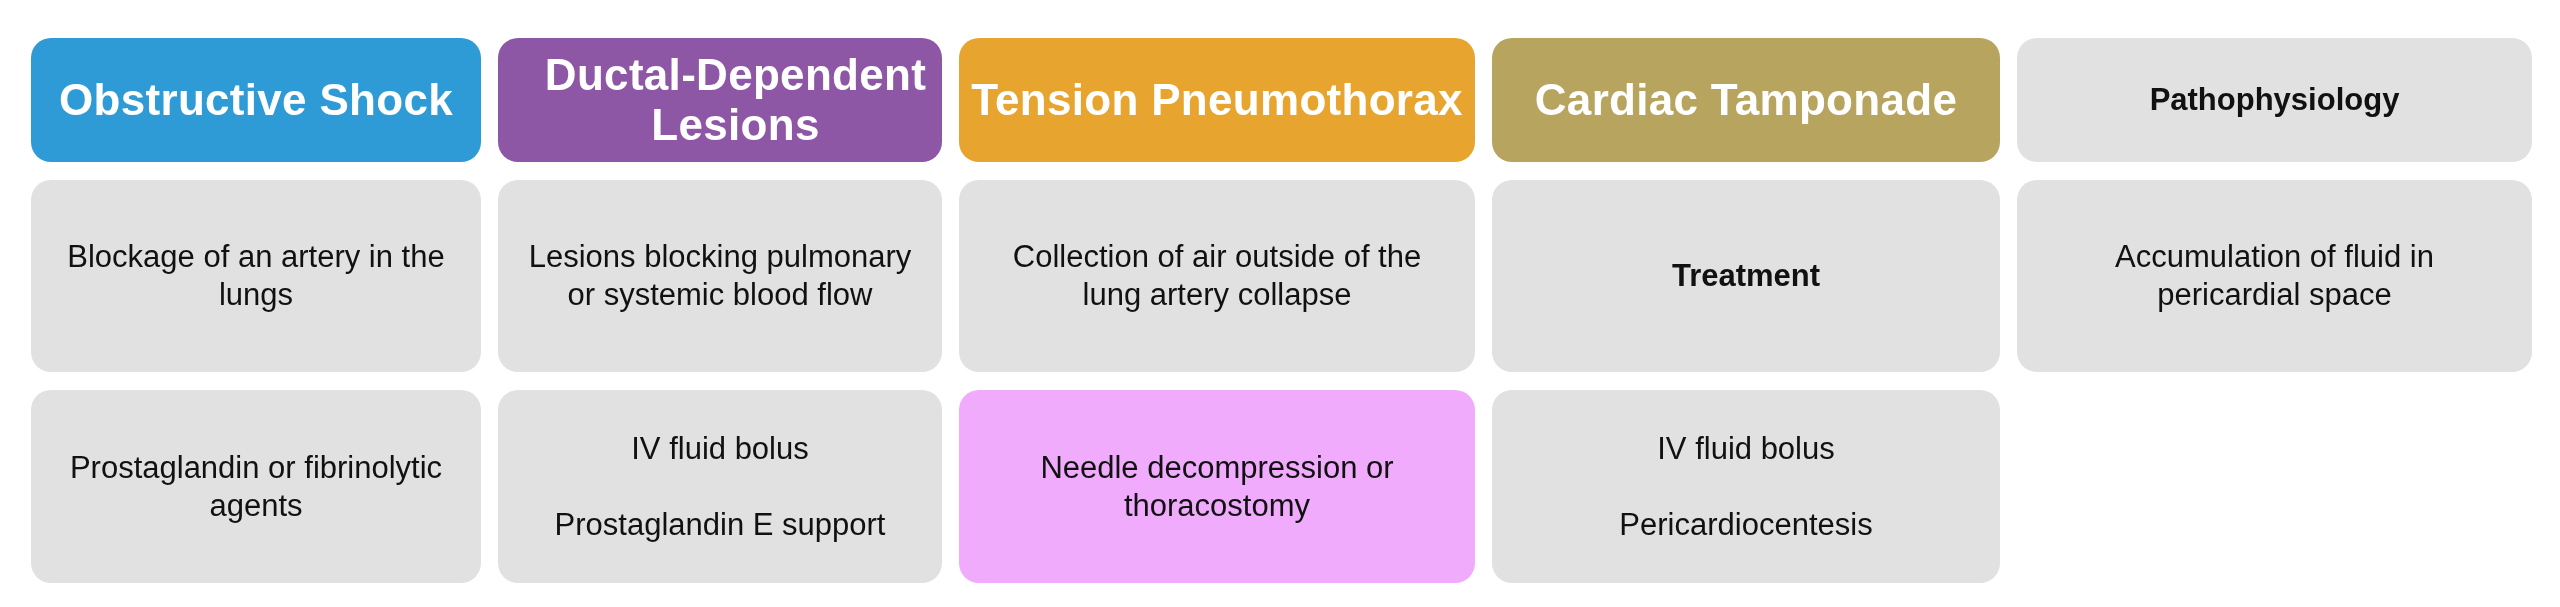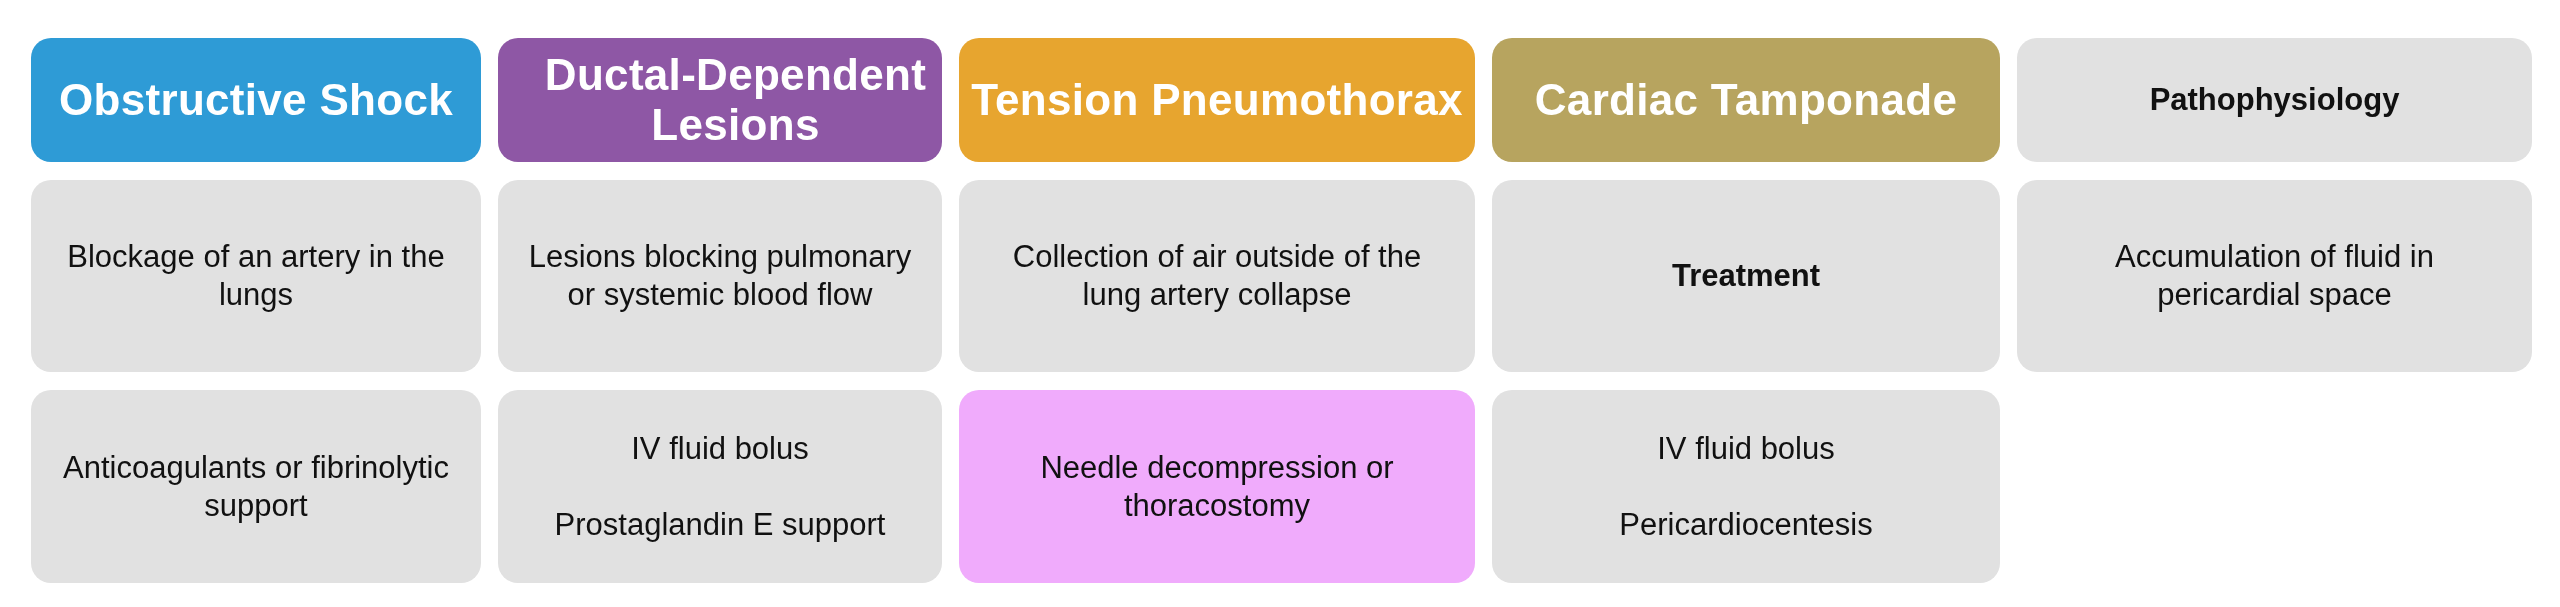--- a/index.html
+++ b/index.html
@@ -77,21 +77,21 @@
       <p>Collection of air outside of the lung artery collapse</p>
     </div>
     <div class="cell body-cell label-cell" style="background-color: rgb(225, 225, 225); color: rgb(17, 17, 17);">
       <p>Treatment</p>
     </div>
 
     <div class="cell body-cell" style="background-color: rgb(225, 225, 225); color: rgb(17, 17, 17);">
       <p>Accumulation of fluid in pericardial space</p>
     </div>
     <div class="cell body-cell" style="background-color: rgb(225, 225, 225); color: rgb(17, 17, 17);">
-      <p>Anticoagulants or fibrinolytic support</p>
+      <p>Prostaglandin or fibrinolytic agents</p>
     </div>
     <div class="cell body-cell" style="background-color: rgb(225, 225, 225); color: rgb(17, 17, 17);">
       <p>IV fluid bolus</p>
       <p>Prostaglandin E support</p>
     </div>
     <div class="cell body-cell" style="background-color: #f0abfc; color: rgb(17, 17, 17); justify-content: center;">
       <p>Needle decompression or thoracostomy</p>
     </div>
     <div class="cell body-cell" style="background-color: rgb(225, 225, 225); color: rgb(17, 17, 17);">
       <p>IV fluid bolus</p>

